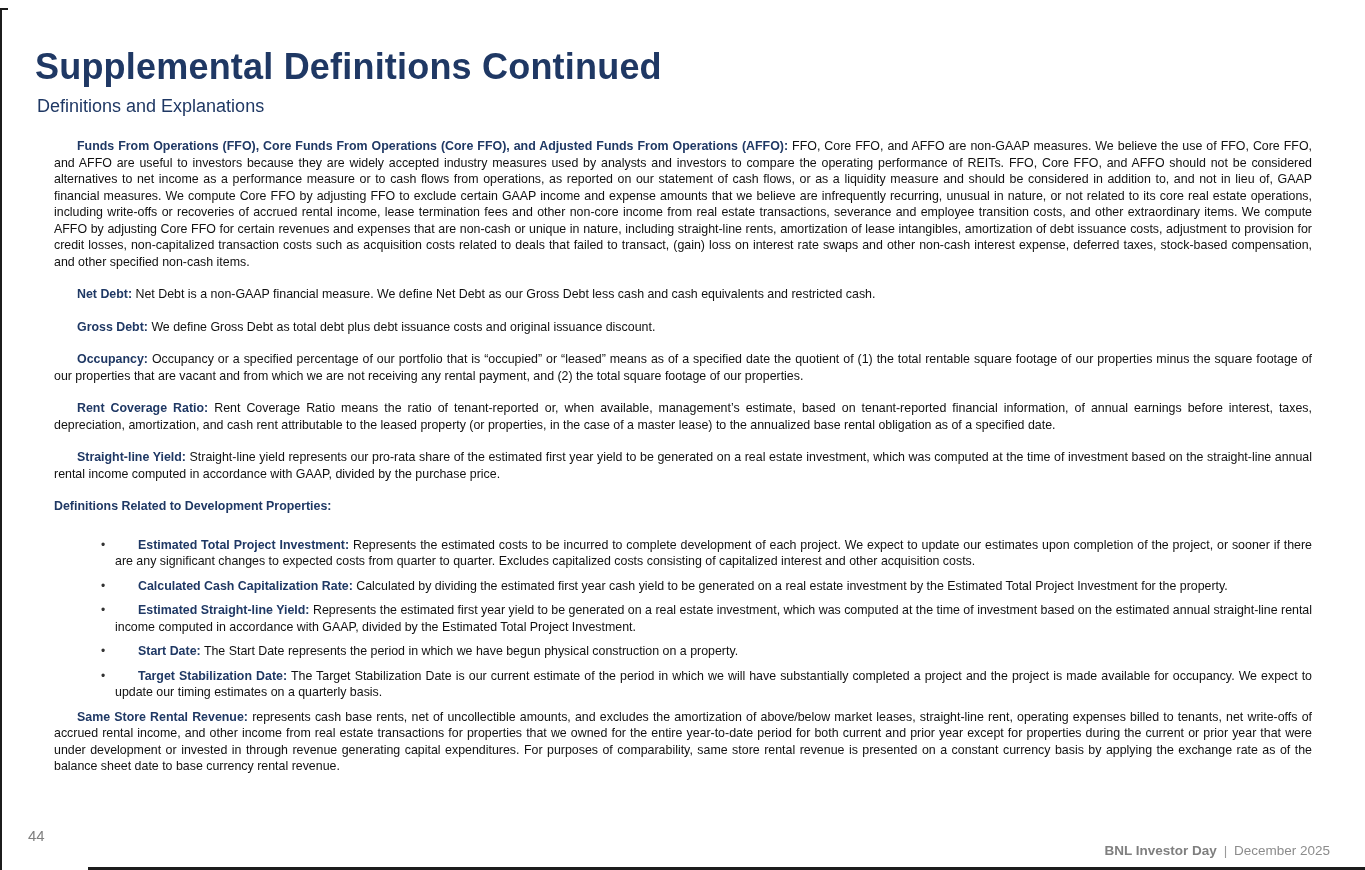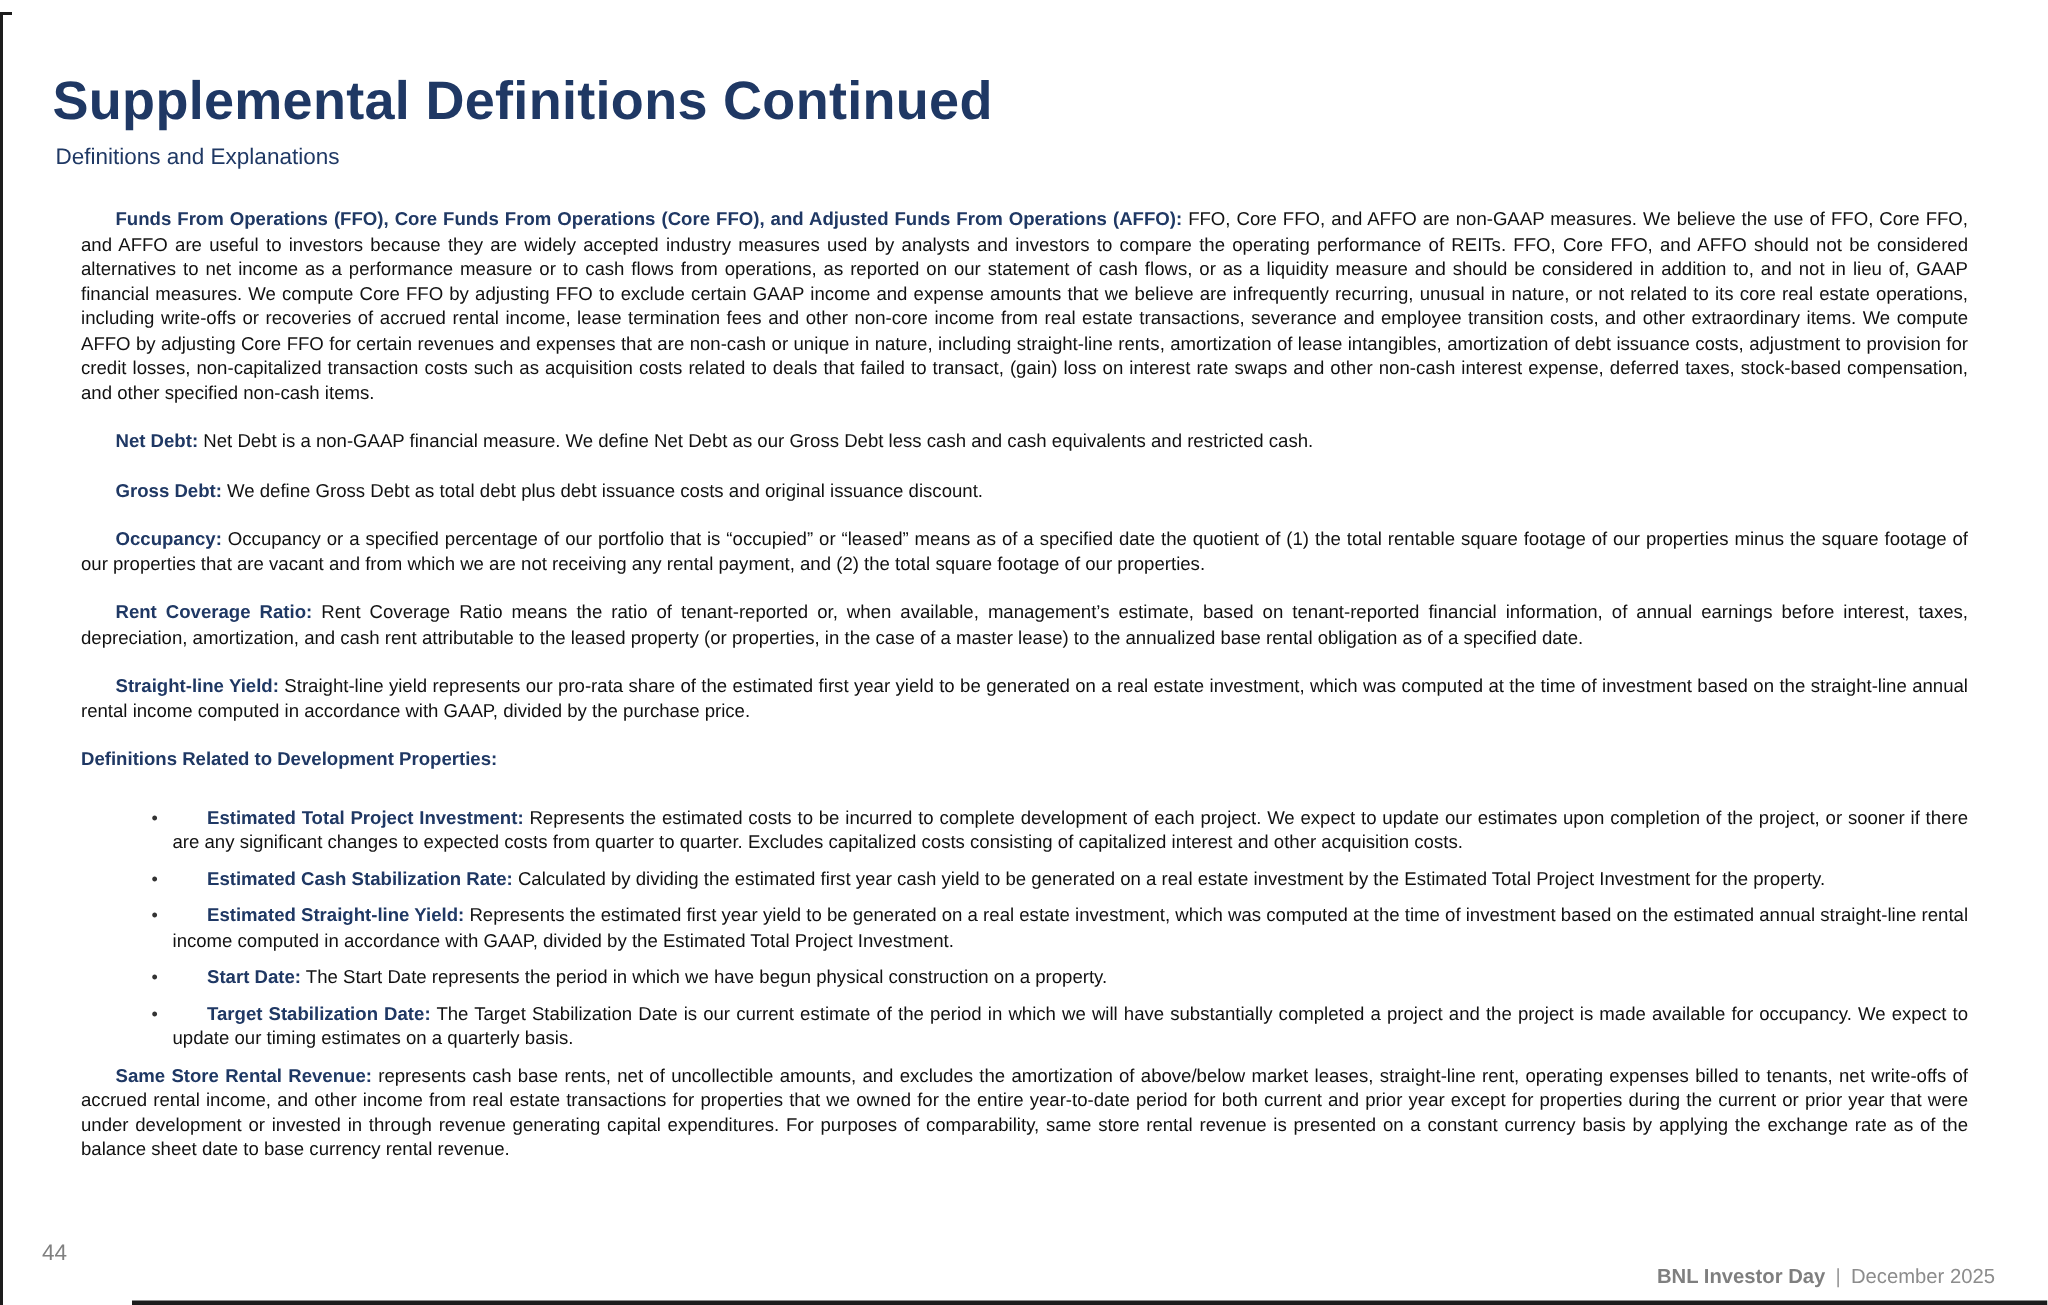--- a/index.html
+++ b/index.html
@@ -19,21 +19,21 @@
     position: absolute;
     left: 35px; top: 46px;
     font-size: 36px;
     font-weight: 700;
     color: #1f3864;
     letter-spacing: 0.2px;
   }
   .subtitle {
     position: absolute;
     left: 37px; top: 96px;
-    font-size: 15px;
+    font-size: 18px;
     font-weight: 400;
     color: #1f3864;
   }
   .content {
     position: absolute;
     left: 54px; top: 138px;
     width: 1258px;
     font-size: 12.4px;
     line-height: 16.5px;
     color: #111111;
@@ -144,21 +144,21 @@
     </p>
 
     <p class="section-heading">Definitions Related to Development Properties:</p>
 
     <ul class="bullets">
       <li>
         <span class="term">Estimated Total Project Investment:</span>
         <span>Represents the estimated costs to be incurred to complete development of each project. We expect to update our estimates upon completion of the project, or sooner if there are any significant changes to expected costs from quarter to quarter. Excludes capitalized costs consisting of capitalized interest and other acquisition costs.</span>
       </li>
       <li>
-        <span class="term">Estimated Cash Stabilization Rate:</span>
+        <span class="term">Calculated Cash Capitalization Rate:</span>
         <span>Calculated by dividing the estimated first year cash yield to be generated on a real estate investment by the Estimated Total Project Investment for the property.</span>
       </li>
       <li>
         <span class="term">Estimated Straight-line Yield:</span>
         <span>Represents the estimated first year yield to be generated on a real estate investment, which was computed at the time of investment based on the estimated annual straight-line rental income computed in accordance with GAAP, divided by the Estimated Total Project Investment.</span>
       </li>
       <li>
         <span class="term">Start Date:</span>
         <span>The Start Date represents the period in which we have begun physical construction on a property.</span>
       </li>

